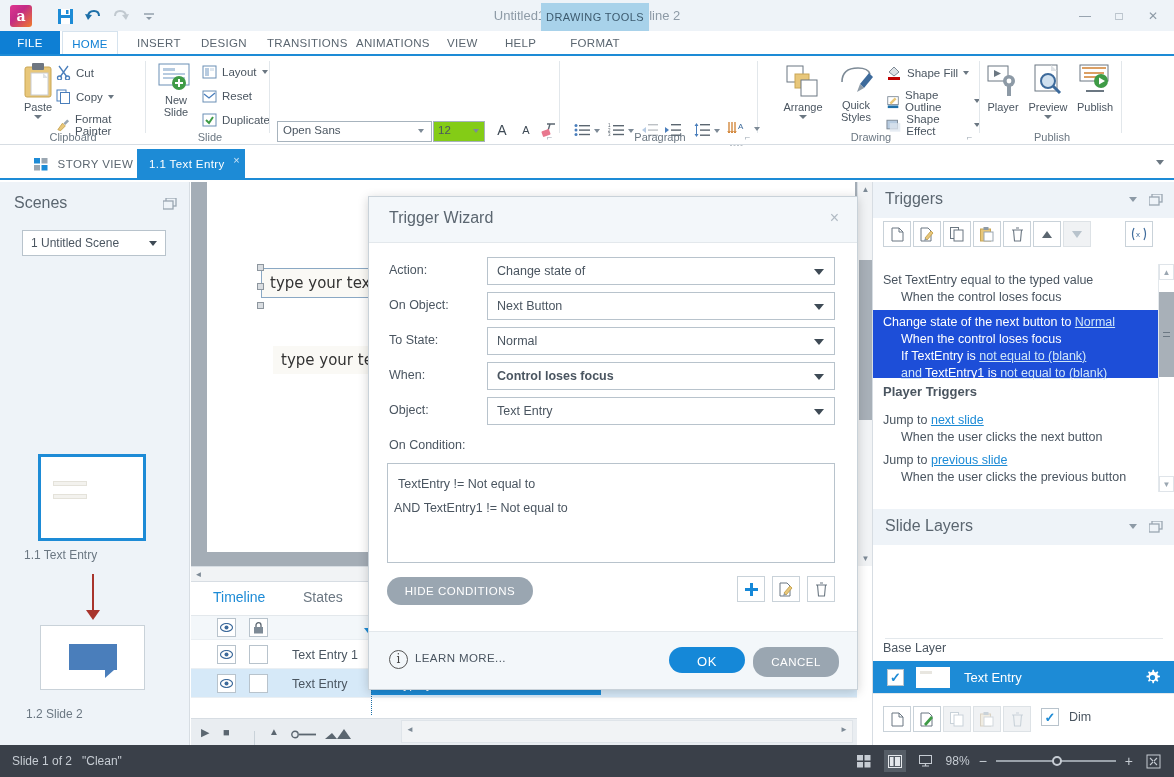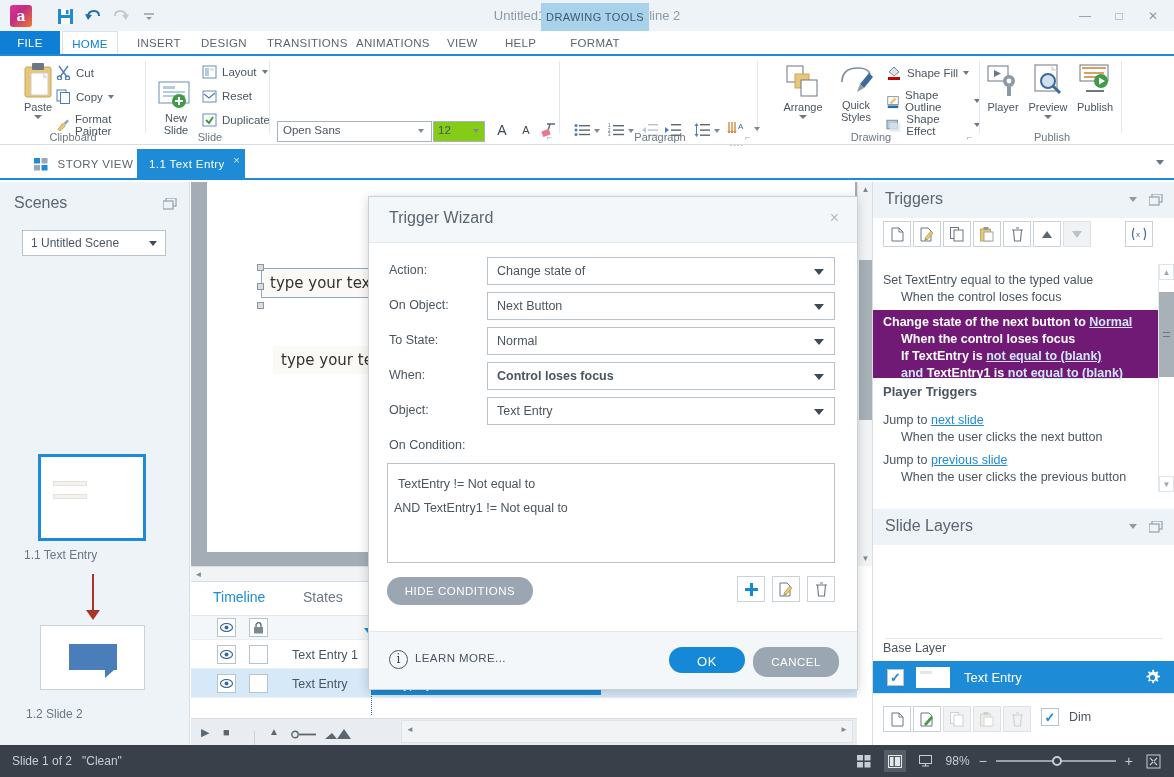--- a/index.html
+++ b/index.html
@@ -137,21 +137,21 @@
     border-left:1px solid #d7dde3; }
   .rhdr{ position:absolute; left:0; width:302px; height:36px; background:#eef3f8; }
   .rhdr .t{ position:absolute; left:12px; top:8px; font-size:16px; color:#5b6670; }
   .rhdr .cv{ position:absolute; right:38px; top:15px; width:0;height:0;
     border-left:4.5px solid transparent;border-right:4.5px solid transparent;border-top:5px solid #8d9aa6;}
   .rtoolbar{ position:absolute; left:0; width:302px; height:33px; background:#fff; }
   .tbbtn{ position:absolute; width:28px; height:26px; border:1px solid #c9d2d9; background:#fff;
     display:flex;align-items:center;justify-content:center;}
   .tbbtn.dis{ background:#f0f2f4; border-color:#dde2e6; }
   .trigitem{ position:absolute; left:0; width:286px; font-size:12.5px; color:#4a5560; line-height:17px; padding:4px 0 4px 10px;}
-  .trigitem.sel{ background:#701a75; color:#fff;font-weight:bold; }
+  .trigitem.sel{ background:#1d4ed8; color:#fff; }
   .trigitem .lnk{ color:#1d8bd6; text-decoration:underline; }
   .trigitem.sel .lnk{ color:#cfe6f7; text-decoration:underline; }
   .trigitem .ind{ padding-left:18px; display:block; }
   .secttl{ position:absolute; left:10px; font-size:13px; color:#4a5560; font-weight:bold; }
   .rscroll{ position:absolute; right:0; width:16px; background:#fff; border-left:1px solid #e3e8ec;}
   .rscroll .arw{ position:absolute; left:0; width:15px;height:16px;display:flex;align-items:center;justify-content:center;
     color:#9aa6b1; font-size:8px; border:1px solid #dfe4e9; background:#fff;}
   .rscroll .bar{ position:absolute; left:0; width:15px; background:#a8b0b8; }
   .layerrow{ position:absolute; left:0; width:302px; height:32px; background:#1d8bd6; color:#fff;
     display:flex; align-items:center; }
@@ -288,21 +288,21 @@
             <path d="M2 12 L7 5 L10 8 L5 13 Z" fill="#e8c77a" stroke="#c9a654"></path>
             <path d="M8 5 L12 1 L14 3 L10 7 Z" fill="#9aa6b1"></path>
           </svg>
         <span>Format Painter</span>
       </div>
       <div class="grp-title">Clipboard</div>
       <div class="grp-sep" style="right:0;"></div>
     </div>
 
     <div class="grp" style="left:150px;width:120px;">
-      <div class="bigbtn" style="left:4px;top:24px;width:44px;">
+      <div class="bigbtn" style="left:4px;top:6px;width:44px;">
         <svg class="svgi" style="margin:0 auto 2px;" width="38" height="30" viewBox="0 0 38 30">
             <rect x="2" y="2" width="30" height="21" fill="#fff" stroke="#6b8fb5"></rect>
             <rect x="6" y="6" width="12" height="3" fill="#b7cbe0"></rect>
             <rect x="6" y="11" width="22" height="2" fill="#b7cbe0"></rect>
             <rect x="6" y="15" width="22" height="2" fill="#b7cbe0"></rect>
             <circle cx="22" cy="21" r="7" fill="#3f9b46"></circle>
             <path d="M22 17 V25 M18 21 H26" stroke="#fff" stroke-width="2"></path>
           </svg>
         <div style="font-size:11px;line-height:12px;">New</div>
         <div style="font-size:11px;line-height:12px;">Slide</div>

